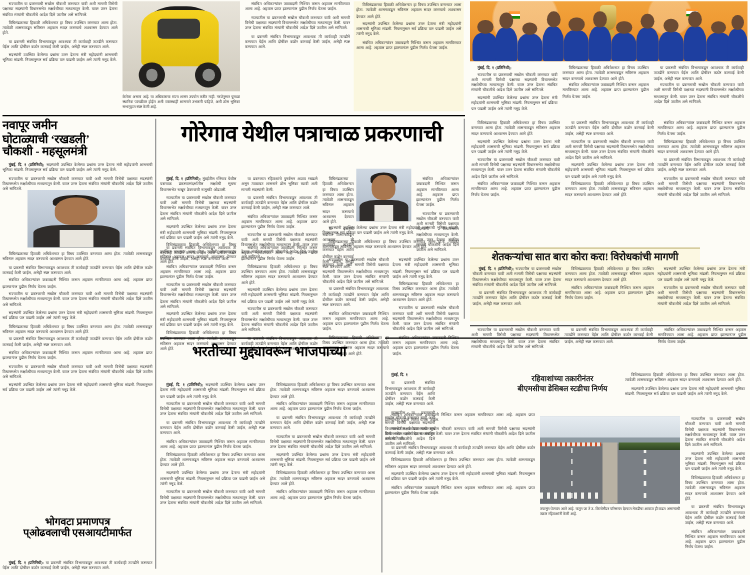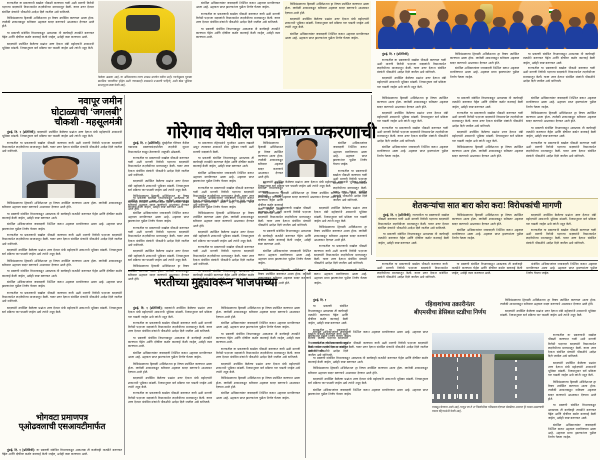--- a/index.html
+++ b/index.html
@@ -19,21 +19,21 @@
   .body-txt p{margin:0 0 2.2px 0;text-indent:5px;}
   .body-txt.tight p{margin-bottom:1.4px;}
 
   .dateline{font-size:3.1px;font-weight:bold;color:#1a1a1a;}
 
   
   .hl{font-family:"Liberation Serif","DejaVu Serif",serif;
       font-weight:bold;color:#000;line-height:1.12;}
   .hl-main{font-size:17.5px;text-align:center;letter-spacing:-.2px;}
   .hl-mid{font-size:11.2px;text-align:center;letter-spacing:-.1px;}
-  .hl-sm{font-size:9.4px;text-align:right;letter-spacing:-.1px;}
+  .hl-sm{font-size:9.4px;text-align:left;letter-spacing:-.1px;}
   .hl-xs{font-size:8.2px;text-align:center;}
   .hl-band{font-size:8.1px;font-weight:bold;text-align:center;color:#111;}
   .subhead{font-size:6.0px;font-weight:bold;text-align:center;color:#1b1b1b;
            line-height:1.25;}
 
   .rule{border:0;border-top:1px solid #000;margin:0;}
   .rule-thin{border-top:.6px solid #555;}
   .vrule{position:absolute;width:0;border-left:.6px solid #9a9a9a;}
 
   
@@ -158,21 +158,21 @@
   </div>
   <div class="col body-txt tight" style="position:absolute;left:523px;top:52px;width:72px;">
     <p>या प्रकरणी संबंधित विभागाकडून आवश्यक ती कार्यवाही तातडीने करण्यात येईल आणि दोषींवर कठोर कारवाई केली जाईल, असेही स्पष्ट करण्यात आले.</p>
     <p>राज्यातील या प्रकरणाची सखोल चौकशी करण्यात यावी अशी मागणी विरोधी पक्षाच्या सदस्यांनी विधानसभेत लक्षवेधीच्या माध्यमातून केली. यावर उत्तर देताना संबंधित मंत्र्यांनी चौकशीचे आदेश दिले जातील असे सांगितले.</p>
   </div>
 
   <hr class="rule" style="position:absolute;left:2px;top:92px;width:370px;">
 
   <div style="position:absolute;left:2px;top:96px;width:120px;">
     <div class="hl hl-sm">नवापूर जमीन</div>
-    <div class="hl hl-sm">घोटाळ्याची ‘जगलबी’</div>
+    <div class="hl hl-sm">घोटाळ्याची ‘रखडली’</div>
     <div class="hl hl-sm">चौकशी - महसूलमंत्री</div>
   </div>
   <div class="body-txt" style="position:absolute;left:2px;top:130px;width:120px;">
     <p><span class="dateline">मुंबई, दि. १ (प्रतिनिधी);</span> <span>सदस्यांनी उपस्थित केलेल्या प्रश्नांना उत्तर देताना मंत्री महोदयांनी शासनाची भूमिका मांडली. नियमानुसार सर्व प्रक्रिया पार पाडली जाईल असे त्यांनी नमूद केले.</span></p>
     <p>राज्यातील या प्रकरणाची सखोल चौकशी करण्यात यावी अशी मागणी विरोधी पक्षाच्या सदस्यांनी विधानसभेत लक्षवेधीच्या माध्यमातून केली. यावर उत्तर देताना संबंधित मंत्र्यांनी चौकशीचे आदेश दिले जातील असे सांगितले.</p>
   </div>
 
   <div class="photo ph-portrait" style="position:absolute;left:22px;top:152px;width:78px;height:46px;">
     <div class="pp-body"></div>
     <div class="pp-shirt"></div>
@@ -196,21 +196,21 @@
   <div style="position:absolute;left:2px;top:413px;width:120px;">
     <div class="hl hl-xs">भोगवटा प्रमाणपत्र</div>
     <div class="hl hl-xs">प्ओढवलाची एसआयटीमार्फत</div>
   </div>
   <div class="body-txt" style="position:absolute;left:2px;top:448px;width:120px;">
     <p><span class="dateline">मुंबई, दि. १ (प्रतिनिधी):</span> <span>या प्रकरणी संबंधित विभागाकडून आवश्यक ती कार्यवाही तातडीने करण्यात येईल आणि दोषींवर कठोर कारवाई केली जाईल, असेही स्पष्ट करण्यात आले.</span></p>
   </div>
 
   <div class="vrule" style="left:124px;top:95px;height:360px;"></div>
 
-  <div style="position:absolute;left:134px;top:98px;width:275px;margin-top:25px;">
+  <div style="position:absolute;left:112px;top:98px;width:275px;">
     <div class="hl hl-main">गोरेगाव येथील पत्राचाळ प्रकरणाची</div>
   </div>
 
   <div class="body-txt" style="position:absolute;left:128px;top:141px;width:61px;">
     <p><span class="dateline">मुंबई, दि. १ (प्रतिनिधी);</span> <span>मुंबईतील गोरेगाव येथील पत्राचाळ प्रकरणासंदर्भातील लक्षवेधी सूचना विधानसभेत राखून ठेवण्याची नामुष्की ओढवली.</span></p>
     <p>राज्यातील या प्रकरणाची सखोल चौकशी करण्यात यावी अशी मागणी विरोधी पक्षाच्या सदस्यांनी विधानसभेत लक्षवेधीच्या माध्यमातून केली. यावर उत्तर देताना संबंधित मंत्र्यांनी चौकशीचे आदेश दिले जातील असे सांगितले.</p>
     <p>सदस्यांनी उपस्थित केलेल्या प्रश्नांना उत्तर देताना मंत्री महोदयांनी शासनाची भूमिका मांडली. नियमानुसार सर्व प्रक्रिया पार पाडली जाईल असे त्यांनी नमूद केले.</p>
     <p>विधिमंडळाच्या हिवाळी अधिवेशनात हा विषय उपस्थित करण्यात आला होता. त्यावेळी शासनाकडून सविस्तर अहवाल सादर करण्याचे आश्वासन देण्यात आले होते.</p>
   </div>
   <div class="body-txt" style="position:absolute;left:193px;top:141px;width:61px;">
@@ -261,21 +261,21 @@
   </div>
   <div class="body-txt" style="position:absolute;left:314px;top:206px;width:53px;">
     <p>सदस्यांनी उपस्थित केलेल्या प्रश्नांना उत्तर देताना मंत्री महोदयांनी शासनाची भूमिका मांडली. नियमानुसार सर्व प्रक्रिया पार पाडली जाईल असे त्यांनी नमूद केले.</p>
     <p>विधिमंडळाच्या हिवाळी अधिवेशनात हा विषय उपस्थित करण्यात आला होता. त्यावेळी शासनाकडून सविस्तर अहवाल सादर करण्याचे आश्वासन देण्यात आले होते.</p>
     <p>राज्यातील या प्रकरणाची सखोल चौकशी करण्यात यावी अशी मागणी विरोधी पक्षाच्या सदस्यांनी विधानसभेत लक्षवेधीच्या माध्यमातून केली. यावर उत्तर देताना संबंधित मंत्र्यांनी चौकशीचे आदेश दिले जातील असे सांगितले.</p>
     <p>संबंधित अधिकाऱ्यांवर जबाबदारी निश्चित करून अहवाल मागविण्यात आला आहे. अहवाल प्राप्त झाल्यानंतर पुढील निर्णय घेतला जाईल.</p>
   </div>
 
   <div class="vrule" style="left:371px;top:95px;height:160px;"></div>
 
-  <div class="tint-band" style="position:absolute;left:376px;top:198px;width:222px;height:14px;">
+  <div class="tint-band" style="position:absolute;left:376px;top:198px;width:184px;height:14px;">
     <div class="hl-band" style="line-height:14px;">शेतकऱ्यांचा सात बारा कोरा करा! विरोधकांची मागणी</div>
   </div>
   <div class="tint" style="position:absolute;left:376px;top:212px;width:222px;height:45px;"></div>
   <div class="body-txt" style="position:absolute;left:378px;top:213px;width:71px;">
     <p><span class="dateline">मुंबई, दि. १ (प्रतिनिधी);</span> <span>राज्यातील या प्रकरणाची सखोल चौकशी करण्यात यावी अशी मागणी विरोधी पक्षाच्या सदस्यांनी विधानसभेत लक्षवेधीच्या माध्यमातून केली. यावर उत्तर देताना संबंधित मंत्र्यांनी चौकशीचे आदेश दिले जातील असे सांगितले.</span></p>
     <p>या प्रकरणी संबंधित विभागाकडून आवश्यक ती कार्यवाही तातडीने करण्यात येईल आणि दोषींवर कठोर कारवाई केली जाईल, असेही स्पष्ट करण्यात आले.</p>
   </div>
   <div class="body-txt" style="position:absolute;left:452px;top:213px;width:71px;">
     <p>विधिमंडळाच्या हिवाळी अधिवेशनात हा विषय उपस्थित करण्यात आला होता. त्यावेळी शासनाकडून सविस्तर अहवाल सादर करण्याचे आश्वासन देण्यात आले होते.</p>
     <p>संबंधित अधिकाऱ्यांवर जबाबदारी निश्चित करून अहवाल मागविण्यात आला आहे. अहवाल प्राप्त झाल्यानंतर पुढील निर्णय घेतला जाईल.</p>

